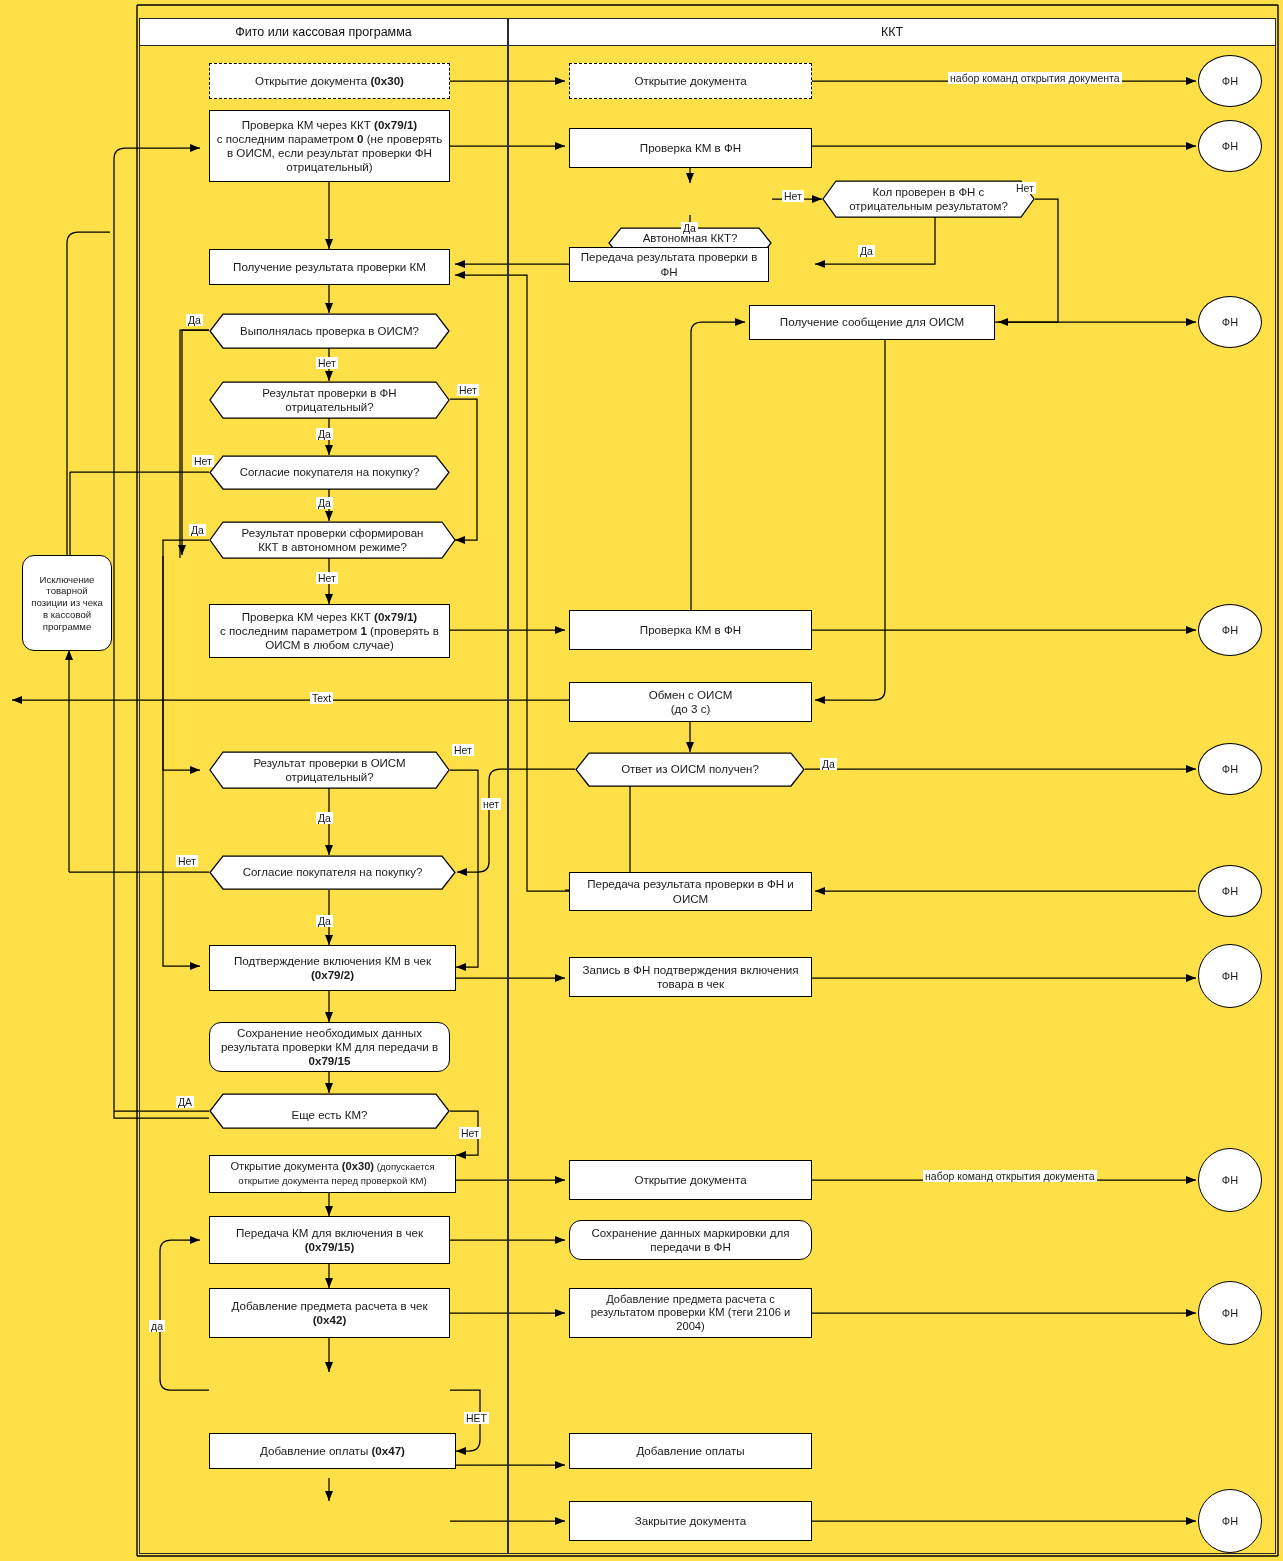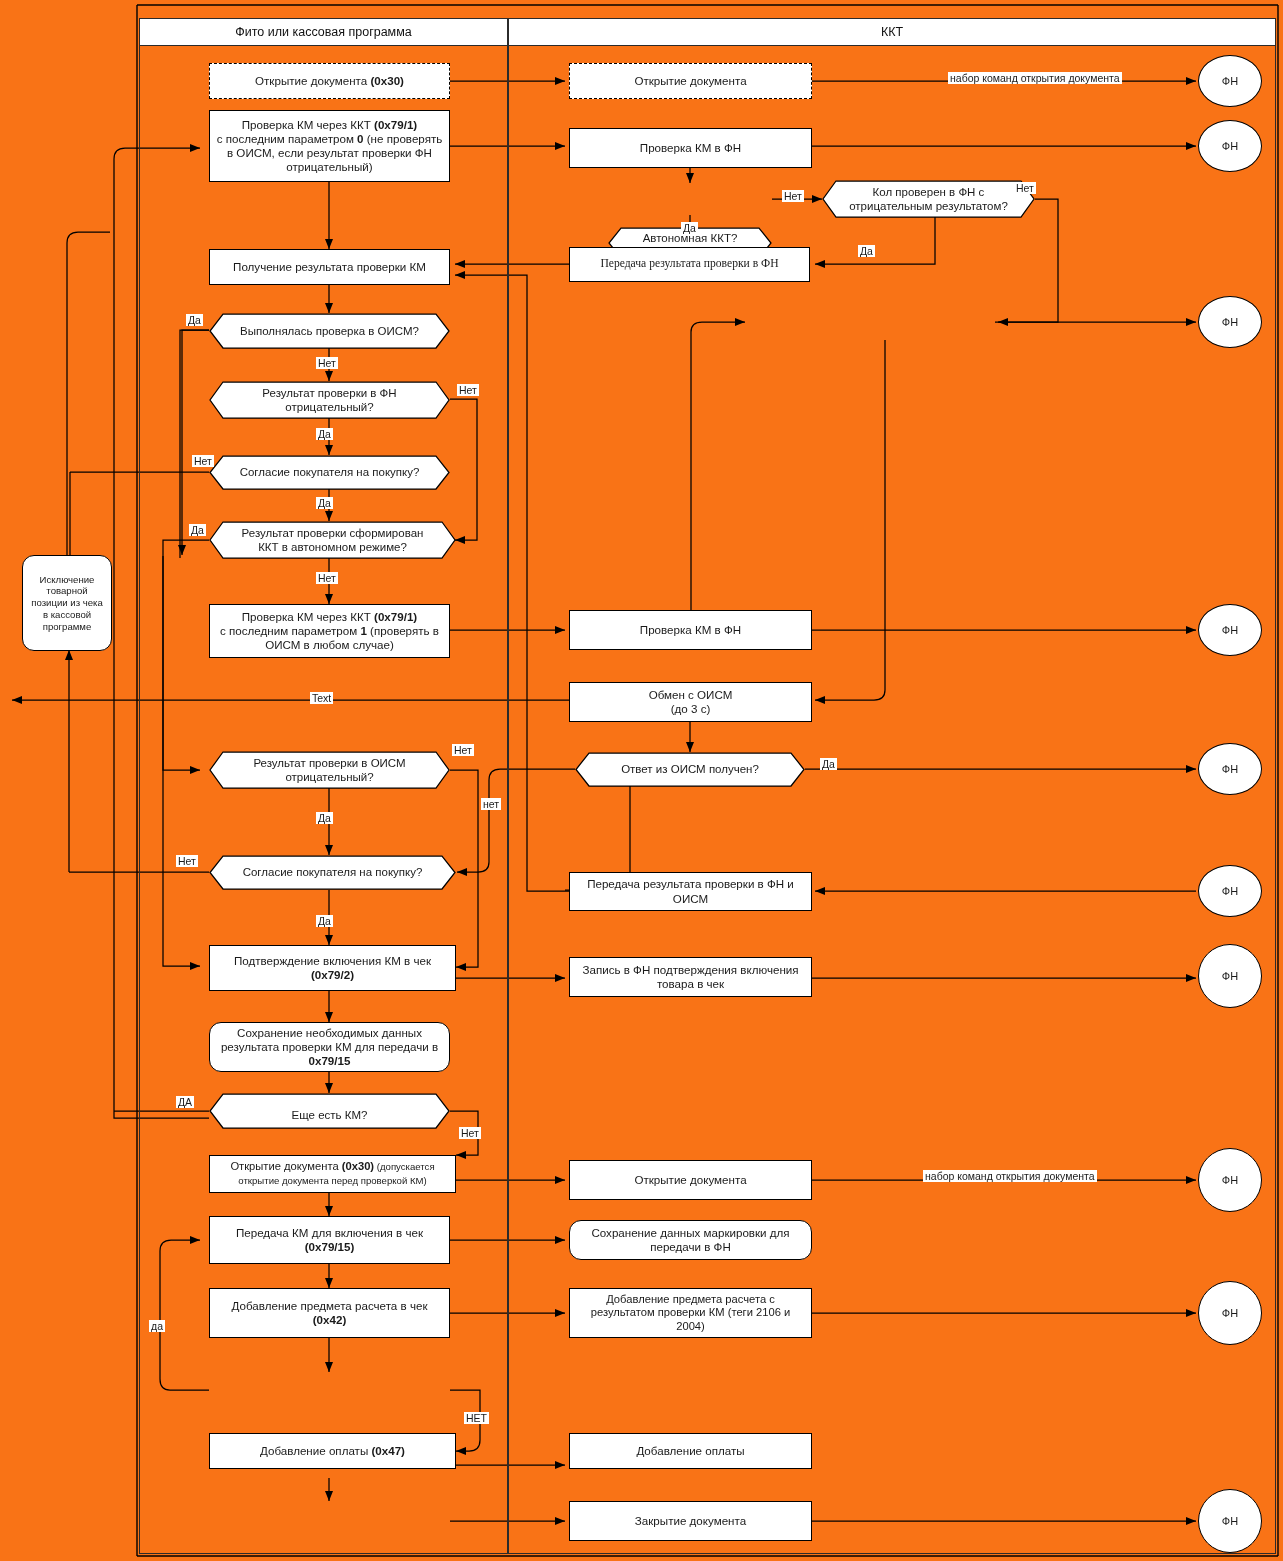--- a/index.html
+++ b/index.html
@@ -1,17 +1,17 @@
 <!DOCTYPE html>
 <html><head>
 <meta charset="utf-8">
 <style>
   html,body{margin:0;padding:0;background:#ffffff;}
   body{font-family:"Liberation Sans", sans-serif;}
-  #canvas{position:relative;width:1283px;height:1561px;background:#f97316;overflow:hidden;}
+  #canvas{position:relative;width:1283px;height:1561px;background:#fde047;overflow:hidden;}
   svg.layer{position:absolute;left:0;top:0;width:1283px;height:1561px;pointer-events:none;}
   .node{position:absolute;box-sizing:border-box;display:flex;align-items:center;justify-content:center;
         text-align:center;color:#1a1a1a;background:#fff;}
   .node .txt{display:block;line-height:1.22;padding:0 6px;}
   .rect{border:1.3px solid #000;}
   .rect-dash{border:1.6px dashed #000;}
   .round{border:1.3px solid #000;border-radius:12px;}
   .lane-head{position:absolute;box-sizing:border-box;border:1.6px solid #2b2b2b;background:#fff;
              display:flex;align-items:center;justify-content:center;font-size:12.5px;color:#111;}
   .lane-body{position:absolute;box-sizing:border-box;border:1.6px solid #2b2b2b;border-top:none;background:transparent;}
@@ -324,24 +324,27 @@
 
   <div class="hexwrap" style="left:822px;top:180px;width:213px;height:38px;">
     <svg width="213" height="38" style="display:block">
         <polygon points="14,1 199,1 212,19 199,37 14,37 1,19" fill="#fff" stroke="#000" stroke-width="1.25"></polygon>
       </svg>
     <span class="hexlabel f10">
       <span><span>Кол проверен в ФН с</span><br><span>отрицательным результатом?</span></span>
     </span>
   </div>
 
-  <div class="node rect" style="left:569px;top:247px;width:241px;height:35px;font-family:Liberation Serif, serif;">
+  <div class="node rect" style="left:569px;top:247px;width:200px;height:35px;">
     <span class="txt f115">Передача результата проверки в ФН</span>
   </div>
 
+  <div class="node rect" style="left:749px;top:305px;width:246px;height:35px;">
+    <span class="txt f115">Получение сообщение для ОИСМ</span>
+  </div>
 
   <div class="node rect" style="left:569px;top:610px;width:243px;height:40px;">
     <span class="txt f115">Проверка КМ в ФН</span>
   </div>
 
   <div class="node rect" style="left:569px;top:682px;width:243px;height:40px;">
     <span class="txt f115"><span>Обмен с ОИСМ</span><br><span>(до 3 с)</span></span>
   </div>
 
   <div class="hexwrap" style="left:575px;top:752px;width:230px;height:35px;">

